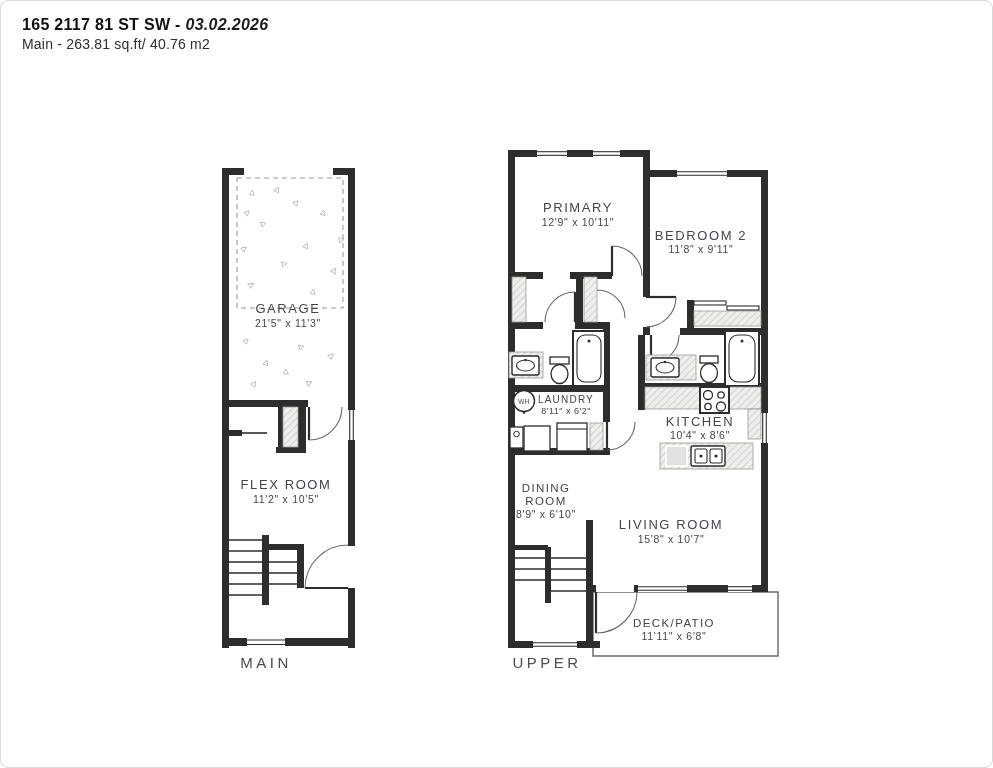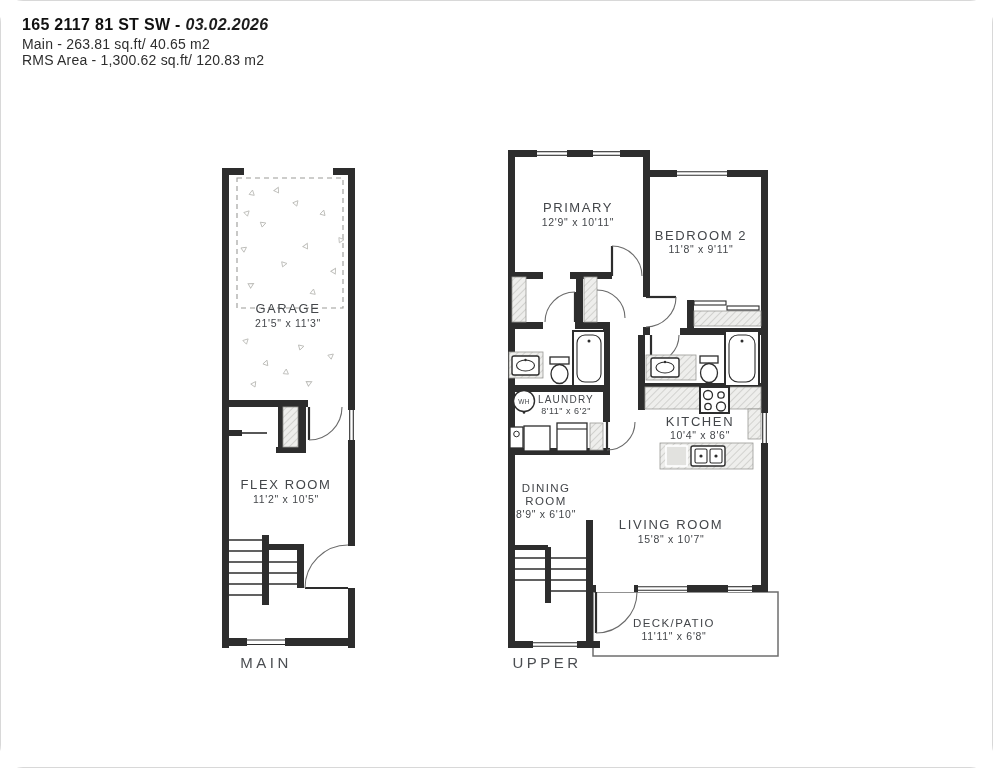--- a/index.html
+++ b/index.html
@@ -1,17 +1,17 @@
 <!DOCTYPE html>
 <html><head>
 <meta charset="utf-8">
 <style>
   html,body{margin:0;padding:0;background:#fff;}
   .page{position:relative;width:993px;height:768px;background:#ffffff;overflow:hidden;
-        font-family:"Liberation Sans", sans-serif;border-radius:23px;}
+        font-family:"Liberation Sans", sans-serif;}
   .frame{position:absolute;inset:0;border:1px solid #d8d8d8;border-radius:8px;pointer-events:none;}
   .header{position:absolute;left:22px;top:16px;color:#2e2e2e;}
   .h-title{font-size:16px;font-weight:bold;color:#111;letter-spacing:.3px;margin-bottom:2px;}
   .h-title .sep{font-weight:bold;color:#111;}
   .h-title .date{font-style:italic;font-weight:bold;color:#1c1c1c;}
   .h-line{font-size:14px;line-height:16px;color:#2e2e2e;letter-spacing:.2px;}
   svg{position:absolute;left:0;top:0;}
   .wall{fill:#2d2d2d;}
   .winline{stroke:#2d2d2d;stroke-width:1.1;}
   .thinwall{stroke:#2d2d2d;stroke-width:1.6;}
@@ -33,22 +33,21 @@
   .whtext{font-size:6.5px;letter-spacing:.4px;}
 </style>
 </head>
 <body>
 
 <div class="page">
   <div class="frame"></div>
 
   <div class="header">
     <div class="h-title"><span>165 2117 81 ST SW</span><span class="sep"> - </span><span class="date">03.02.2026</span></div>
-    <div class="h-line">Main - 263.81 sq.ft/ 40.65 m2</div>
-    <div class="h-line">RMS Area - 1,300.62 sq.ft/ 120.83 m2</div>
+    <div class="h-line">Main - 263.81 sq.ft/ 40.76 m2</div>
   </div>
 
   <svg width="993" height="768" viewBox="0 0 993 768">
     <defs>
       <pattern id="hatch" width="5" height="5" patternUnits="userSpaceOnUse" patternTransform="rotate(45)">
         <rect width="5" height="5" fill="#eeeeec"></rect>
         <line x1="0" y1="0" x2="0" y2="5" stroke="#c7c7c3" stroke-width="1.4"></line>
       </pattern>
     </defs>
 

